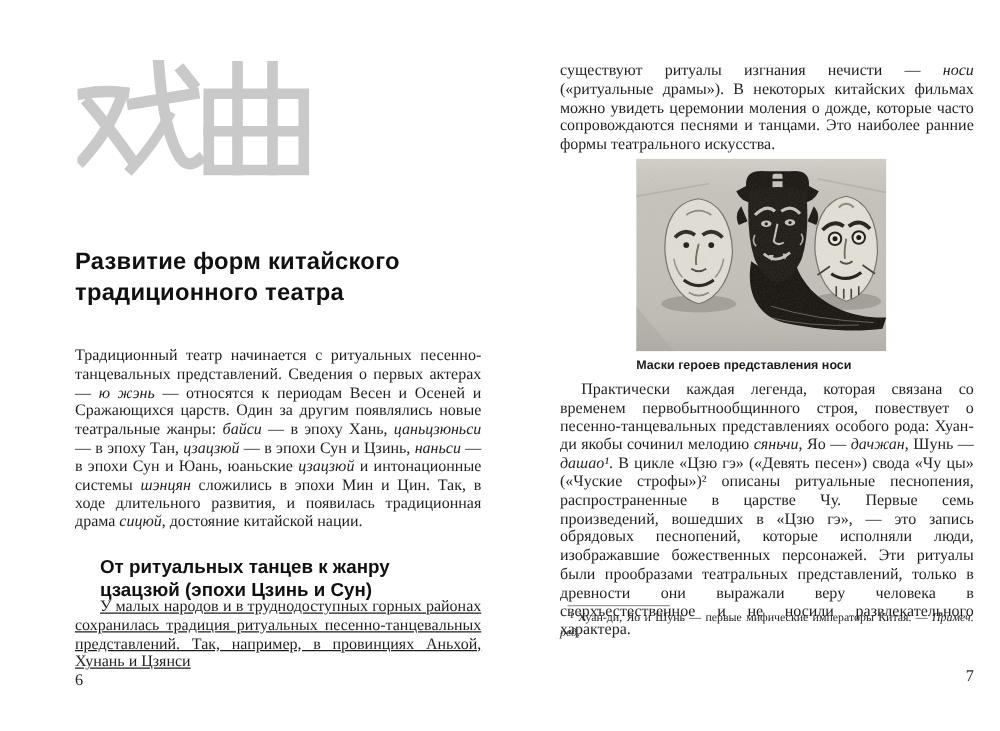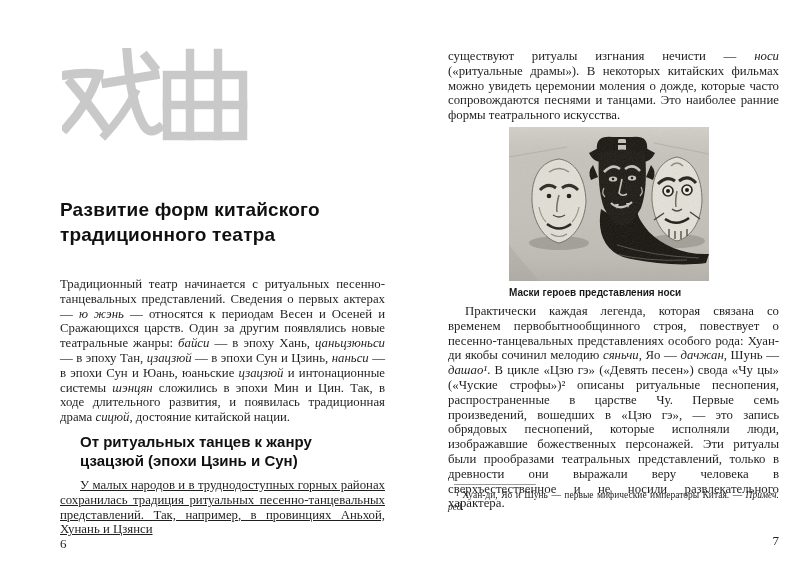--- a/index.html
+++ b/index.html
@@ -2,21 +2,21 @@
 <html><head>
 <meta charset="utf-8">
 <style>
   html,body{margin:0;padding:0;background:#ffffff;}
   .screen{position:relative;width:800px;height:585px;background:#fff;overflow:hidden;
           font-family:"Liberation Serif",serif;color:#1e1e1e;}
   .abs{position:absolute;}
   .bodytext{font:12.8px/14.8px "Liberation Serif",serif;text-align:justify;color:#1f1f1f;}
   .it{font-style:italic;}
   .chapter-title{font:bold 19px/25px "Liberation Sans",sans-serif;color:#101010;letter-spacing:.2px;}
-  .subheading{font:bold 15px/18.5px "Liberation Sans",sans-serif;color:#101010;}
+  .subheading{font:bold 15px/18.5px "Liberation Sans",sans-serif;color:#101010;margin-top:12px;}
   .caption{font:bold 10px/13px "Liberation Sans",sans-serif;color:#1a1a1a;}
   .footnote{font:9.5px/12px "Liberation Serif",serif;text-align:justify;color:#242424;}
   .pagenum{font:13px "Liberation Serif",serif;color:#1f1f1f;}
   .fnrule{height:1px;background:#9a9a9a;}
   .indent{text-indent:17px;}
   .indent20{text-indent:20px;text-decoration:underline;}
   .photo-frame svg{display:block;filter:blur(.3px);}
 </style>
 </head>
 <body>

